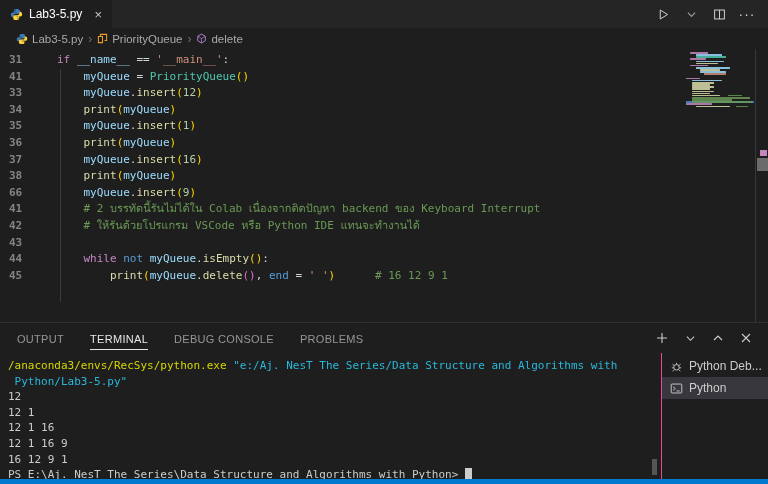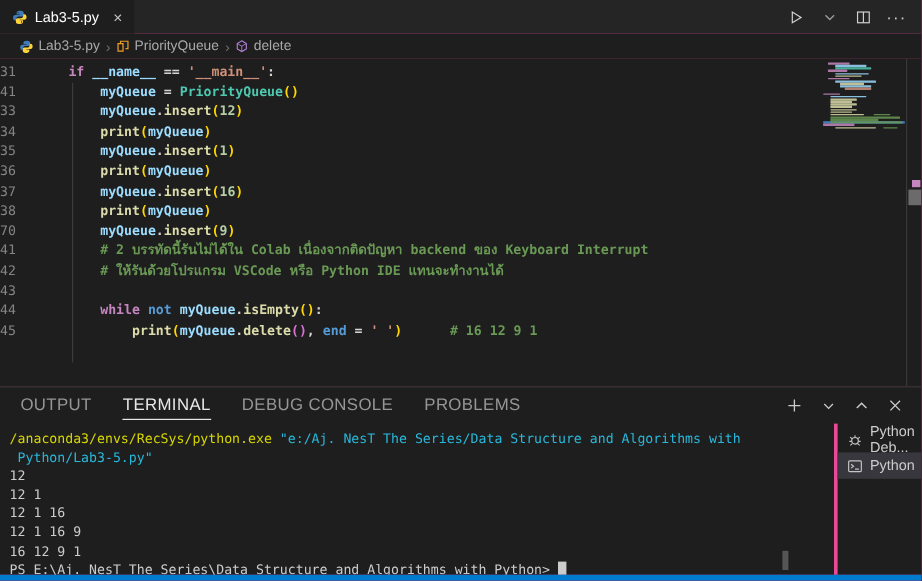--- a/index.html
+++ b/index.html
@@ -1,18 +1,18 @@
 <!DOCTYPE html>
 <html><head>
 <meta charset="utf-8">
 <style>
   * { margin:0; padding:0; box-sizing:border-box; }
   html,body { width:768px; height:484px; overflow:hidden; background:#1e1e1e;
     font-family:"Liberation Sans", sans-serif; }
-  .window { position:relative; width:768px; height:484px; background:#ec4899; }
+  .window { position:relative; width:768px; height:484px; background:#4d7c0f;border-radius:16px; }
 
   
   .tabbar { position:absolute; top:0; left:0; right:0; height:28px; background:#252526;
     display:flex; align-items:stretch; }
   .tab { display:flex; align-items:center; gap:6px; padding:0 10px; background:#1e1e1e;
     min-width:110px; color:#ffffff; font-size:12px; }
   .tab .close { color:#c5c5c5; font-size:13px; margin-left:6px; cursor:pointer; }
   .tab-actions { margin-left:auto; display:flex; align-items:center; gap:10px; padding-right:12px; color:#cccccc; }
   .tab-actions .act { display:flex; align-items:center; justify-content:center; width:18px; height:18px; cursor:pointer; }
   .ellipsis { font-size:14px; color:#cccccc; letter-spacing:1px; }
@@ -21,55 +21,55 @@
   .breadcrumb { position:absolute; top:28px; left:0; right:0; height:21px; background:#1e1e1e;
     display:flex; align-items:center; padding-left:16px; color:#a9a9a9; font-size:11.5px; gap:4px; }
   .crumb { display:flex; align-items:center; gap:4px; cursor:pointer; }
   .crumb-sep { color:#6e6e6e; font-size:12px; padding:0 1px; }
 
   
   .editor { position:absolute; top:49px; left:0; right:0; height:273px; background:#1e1e1e; overflow:hidden; }
   .code-area { position:absolute; top:3px; left:0; right:82px; font-family:"DejaVu Sans Mono", monospace;
     font-size:11px; line-height:16.6px; }
   .code-line { display:flex; white-space:pre; }
-  .ln { width:31px; text-align:left; color:#858585; flex:none; }
-  .lc { padding-left:26px; white-space:pre; color:#d4d4d4;font-weight:bold; }
+  .ln { width:31px; text-align:center; color:#858585; flex:none;font-weight:bold; }
+  .lc { padding-left:26px; white-space:pre; color:#d4d4d4; }
   .indent-guide { position:absolute; left:60px; top:19.6px; width:1px; height:233px; background:#3b3b3b; }
 
   .tk-p { color:#d4d4d4; } .tk-k { color:#c586c0; } .tk-kb { color:#569cd6; }
   .tk-v { color:#9cdcfe; } .tk-f { color:#dcdcaa; } .tk-t { color:#4ec9b0; }
   .tk-s { color:#ce9178; } .tk-n { color:#b5cea8; } .tk-c { color:#6a9955; }
   .tk-b1 { color:#ffd700; } .tk-b2 { color:#da70d6; }
 
   .minimap { position:absolute; top:3px; left:686px; width:68px; height:267px; }
   .mm-row { height:2.15px; position:relative; }
   .mm-seg { position:absolute; top:0; height:1.6px; border-radius:0.5px; opacity:0.85; }
   .mm-blueline { position:absolute; left:0; right:0; top:49px; height:2px; background:#3e7cb8; }
 
   .overview-ruler { position:absolute; top:0; bottom:0; left:755px; width:13px; border-left:1px solid #383838; }
   .ovr-pink { position:absolute; left:4px; top:101px; width:7px; height:6px; background:#c586c0; }
   .ovr-thumb { position:absolute; left:1px; top:109px; width:11px; height:13px; background:#6b6b6b; }
 
   
   .panel { position:absolute; top:322px; left:0; right:0; height:157px; background:#1e1e1e; border-top:1px solid #303031; }
   .panel-header { height:30px; display:flex; align-items:center; padding-left:17px; }
-  .panel-tab { font-size:14px; color:#969696; margin-right:26px; padding-bottom:4px; letter-spacing:0.3px; cursor:pointer; }
+  .panel-tab { font-size:11px; color:#969696; margin-right:26px; padding-bottom:4px; letter-spacing:0.3px; cursor:pointer; }
   .panel-tab.active { color:#e7e7e7; border-bottom:1px solid #e7e7e7; }
   .panel-actions { margin-left:auto; display:flex; align-items:center; gap:12px; padding-right:14px; color:#cccccc; }
   .panel-actions .act { display:flex; align-items:center; justify-content:center; width:16px; height:16px; cursor:pointer; }
 
   .panel-body { position:relative; height:126px;padding-left:40px; }
   .terminal { position:absolute; top:0; left:0; width:655px; height:126px; padding:5px 0 0 8px;
     font-family:"DejaVu Sans Mono", monospace; font-size:11px; line-height:15.6px; overflow:hidden; }
   .term-line { white-space:pre; }
   .tt-w { color:#cccccc; } .tt-y { color:#d7d700; } .tt-cy { color:#29b8db; }
   .term-cursor { display:inline-block; width:7px; height:12px; background:#cccccc; vertical-align:-2px; }
   .term-scrollbar { position:absolute; left:652px; top:106px; width:5px; height:16px; background:#555; }
 
-  .term-list { position:absolute; top:0; left:695px; right:0; height:126px; border-left:3px solid #ec4899; padding-top:2px; }
+  .term-list { position:absolute; top:0; left:661px; right:0; height:126px; border-left:1px solid #ec4899; padding-top:2px; }
   .term-item { display:flex; align-items:center; gap:6px; height:22px; padding-left:8px; color:#cccccc; font-size:12px; cursor:pointer; }
   .term-item.selected { background:#37373d; }
 
   
   .statusbar { position:absolute; left:0; right:0; bottom:0; height:5px; background:#007acc; }
 
   svg { display:block; }
 </style>
 </head>
 <body>
@@ -143,21 +143,21 @@
     <div class="indent-guide"></div>
     <div class="code-area">
         <div class="code-line"><span class="ln">31</span><span class="lc"><span class="tk-k">if </span><span class="tk-v">__name__</span><span class="tk-p"> == </span><span class="tk-s">'__main__'</span><span class="tk-p">:</span></span></div>
         <div class="code-line"><span class="ln">41</span><span class="lc"><span class="tk-p">    </span><span class="tk-v">myQueue</span><span class="tk-p"> = </span><span class="tk-t">PriorityQueue</span><span class="tk-b1">()</span></span></div>
         <div class="code-line"><span class="ln">33</span><span class="lc"><span class="tk-p">    </span><span class="tk-v">myQueue</span><span class="tk-p">.</span><span class="tk-f">insert</span><span class="tk-b1">(</span><span class="tk-n">12</span><span class="tk-b1">)</span></span></div>
         <div class="code-line"><span class="ln">34</span><span class="lc"><span class="tk-p">    </span><span class="tk-f">print</span><span class="tk-b1">(</span><span class="tk-v">myQueue</span><span class="tk-b1">)</span></span></div>
         <div class="code-line"><span class="ln">35</span><span class="lc"><span class="tk-p">    </span><span class="tk-v">myQueue</span><span class="tk-p">.</span><span class="tk-f">insert</span><span class="tk-b1">(</span><span class="tk-n">1</span><span class="tk-b1">)</span></span></div>
         <div class="code-line"><span class="ln">36</span><span class="lc"><span class="tk-p">    </span><span class="tk-f">print</span><span class="tk-b1">(</span><span class="tk-v">myQueue</span><span class="tk-b1">)</span></span></div>
         <div class="code-line"><span class="ln">37</span><span class="lc"><span class="tk-p">    </span><span class="tk-v">myQueue</span><span class="tk-p">.</span><span class="tk-f">insert</span><span class="tk-b1">(</span><span class="tk-n">16</span><span class="tk-b1">)</span></span></div>
         <div class="code-line"><span class="ln">38</span><span class="lc"><span class="tk-p">    </span><span class="tk-f">print</span><span class="tk-b1">(</span><span class="tk-v">myQueue</span><span class="tk-b1">)</span></span></div>
-        <div class="code-line"><span class="ln">70</span><span class="lc"><span class="tk-p">    </span><span class="tk-v">myQueue</span><span class="tk-p">.</span><span class="tk-f">insert</span><span class="tk-b1">(</span><span class="tk-n">9</span><span class="tk-b1">)</span></span></div>
+        <div class="code-line"><span class="ln">66</span><span class="lc"><span class="tk-p">    </span><span class="tk-v">myQueue</span><span class="tk-p">.</span><span class="tk-f">insert</span><span class="tk-b1">(</span><span class="tk-n">9</span><span class="tk-b1">)</span></span></div>
         <div class="code-line"><span class="ln">41</span><span class="lc"><span class="tk-p">    </span><span class="tk-c"># 2 บรรทัดนี้รันไม่ได้ใน Colab เนื่องจากติดปัญหา backend ของ Keyboard Interrupt</span></span></div>
         <div class="code-line"><span class="ln">42</span><span class="lc"><span class="tk-p">    </span><span class="tk-c"># ให้รันด้วยโปรแกรม VSCode หรือ Python IDE แทนจะทำงานได้</span></span></div>
         <div class="code-line"><span class="ln">43</span><span class="lc"><span class="tk-p">    </span></span></div>
         <div class="code-line"><span class="ln">44</span><span class="lc"><span class="tk-p">    </span><span class="tk-k">while</span><span class="tk-p"> </span><span class="tk-kb">not</span><span class="tk-p"> </span><span class="tk-v">myQueue</span><span class="tk-p">.</span><span class="tk-f">isEmpty</span><span class="tk-b1">()</span><span class="tk-p">:</span></span></div>
         <div class="code-line"><span class="ln">45</span><span class="lc"><span class="tk-p">        </span><span class="tk-f">print</span><span class="tk-b1">(</span><span class="tk-v">myQueue</span><span class="tk-p">.</span><span class="tk-f">delete</span><span class="tk-b2">()</span><span class="tk-p">,</span><span class="tk-p"> </span><span class="tk-kb">end</span><span class="tk-p"> = </span><span class="tk-s">' '</span><span class="tk-b1">)</span><span class="tk-p">      </span><span class="tk-c"># 16 12 9 1</span></span></div>
       </div>
     <div class="minimap">
       <div class="mm-blueline"></div>
     <div class="mm-row">
           <span class="mm-seg" style="left: 4px; width: 18px; background: rgb(197, 134, 192);"></span>

